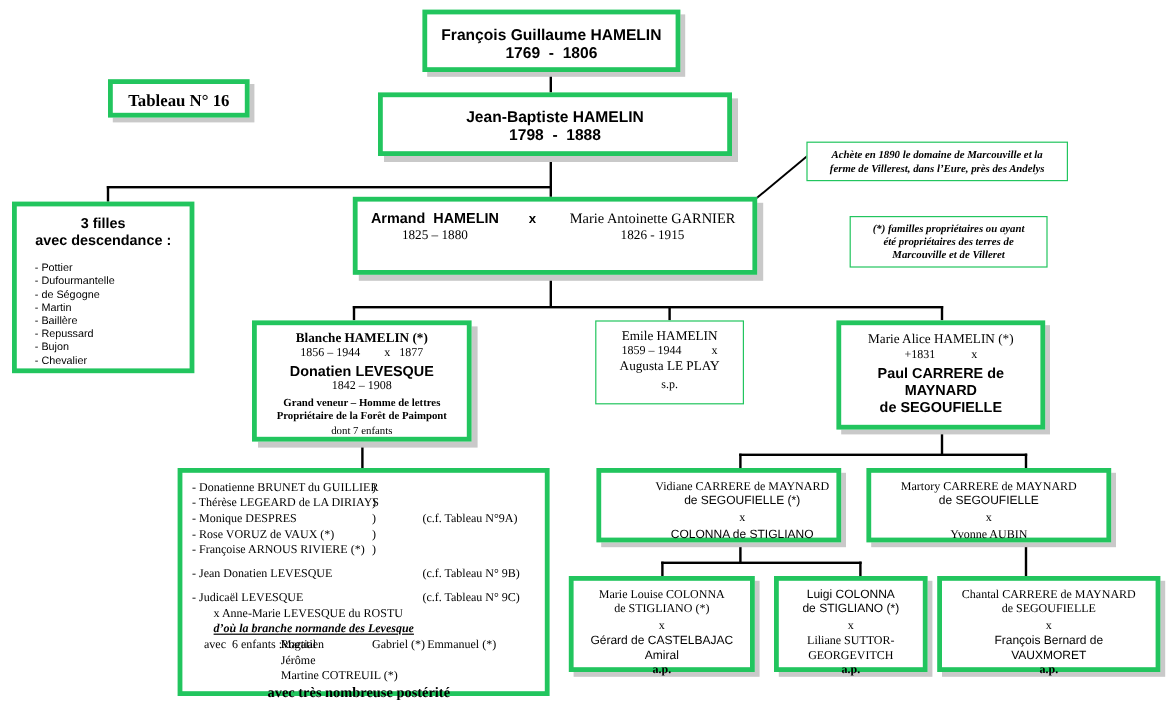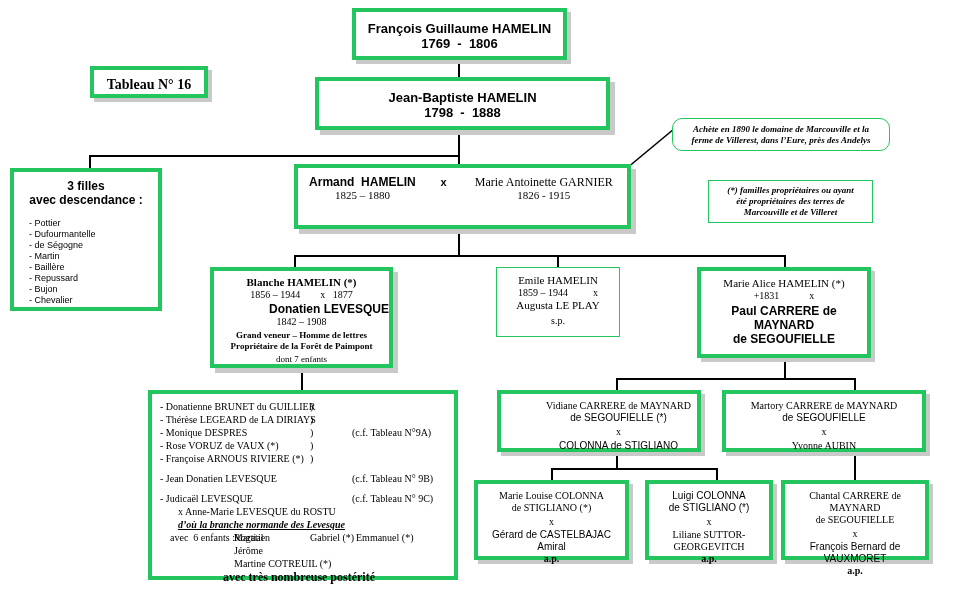--- a/index.html
+++ b/index.html
@@ -131,21 +131,21 @@
 
   <div class="box shadow-sm" style="left:90px; top:66px; width:118px; height:32px;">
     <div class="serif b t14" style="margin-top:7px;">Tableau N° 16</div>
   </div>
 
   <div class="box shadow" style="left:315px; top:77px; width:295px; height:53px;">
     <div class="sans b t13 row" style="margin-top:9px;">Jean-Baptiste HAMELIN</div>
     <div class="sans b t13 row">1798  -  1888</div>
   </div>
 
-  <div class="box thin" style="left:672px; top:118px; width:218px; height:33px;border-radius:10px;">
+  <div class="box thin" style="left:672px; top:118px; width:218px; height:33px;">
     <div class="serif ital b t9" style="margin-top:5px;">Achète en 1890 le domaine de Marcouville et la</div>
     <div class="serif ital b t9">ferme de Villerest, dans l’Eure, près des Andelys</div>
   </div>
 
   <div class="box thin" style="left:708px; top:180px; width:165px; height:43px;">
     <div class="serif ital b t9" style="margin-top:4px;">(*) familles propriétaires ou ayant</div>
     <div class="serif ital b t9">été propriétaires des terres de</div>
     <div class="serif ital b t9">Marcouville et de Villeret</div>
   </div>
 
@@ -173,21 +173,21 @@
     <div style="display:flex; justify-content:center; align-items:baseline;">
       <span class="serif t11 row" style="width:130px; text-align:center;">1825 – 1880</span>
       <span class="serif t11 row" style="width:34px;"></span>
       <span class="serif t11 row" style="width:168px; text-align:center;">1826 - 1915</span>
     </div>
   </div>
 
   <div class="box shadow" style="left:210px; top:267px; width:183px; height:101px;">
     <div class="serif t11" style="margin-top:5px;font-weight:bold;">Blanche HAMELIN (*)</div>
     <div class="serif t10 row">1856 – 1944        x   1877</div>
-    <div class="sans b t12" style="margin-top:1px;text-align:right;">Donatien LEVESQUE</div>
+    <div class="sans b t12" style="margin-top:1px;">Donatien LEVESQUE</div>
     <div class="serif t10">1842 – 1908</div>
     <div class="serif b t9" style="margin-top:2px;">Grand veneur – Homme de lettres</div>
     <div class="serif b t9">Propriétaire de la Forêt de Paimpont</div>
     <div class="serif t9" style="margin-top:2px;">dont 7 enfants</div>
   </div>
 
   <div class="box thin" style="left:496px; top:267px; width:124px; height:70px;">
     <div class="serif t11" style="margin-top:6px;">Emile HAMELIN</div>
     <div class="serif t10 row">1859 – 1944          x</div>
     <div class="serif t11">Augusta LE PLAY</div>
@@ -298,21 +298,21 @@
 
   <div class="box shadow-sm" style="left:645px; top:480px; width:128px; height:80px;">
     <div class="sans t10" style="margin-top:6px;">Luigi  COLONNA</div>
     <div class="sans t10">de STIGLIANO (*)</div>
     <div class="serif t10" style="margin-top:2px;">x</div>
     <div class="serif t10" style="margin-top:1px;">Liliane SUTTOR-</div>
     <div class="serif t10">GEORGEVITCH</div>
     <div class="serif b t10">a.p.</div>
   </div>
 
-  <div class="box shadow-sm" style="left:781px; top:480px; width:148px; height:80px;">
+  <div class="box shadow-sm" style="left:781px; top:480px; width:186px; height:80px;">
     <div class="serif t10" style="margin-top:6px;">Chantal CARRERE de MAYNARD</div>
     <div class="serif t10">de SEGOUFIELLE</div>
     <div class="serif t10" style="margin-top:2px;">x</div>
     <div class="sans t10" style="margin-top:1px;">François Bernard de</div>
     <div class="sans t10">VAUXMORET</div>
     <div class="serif b t10">a.p.</div>
   </div>
 
 </div>
 

